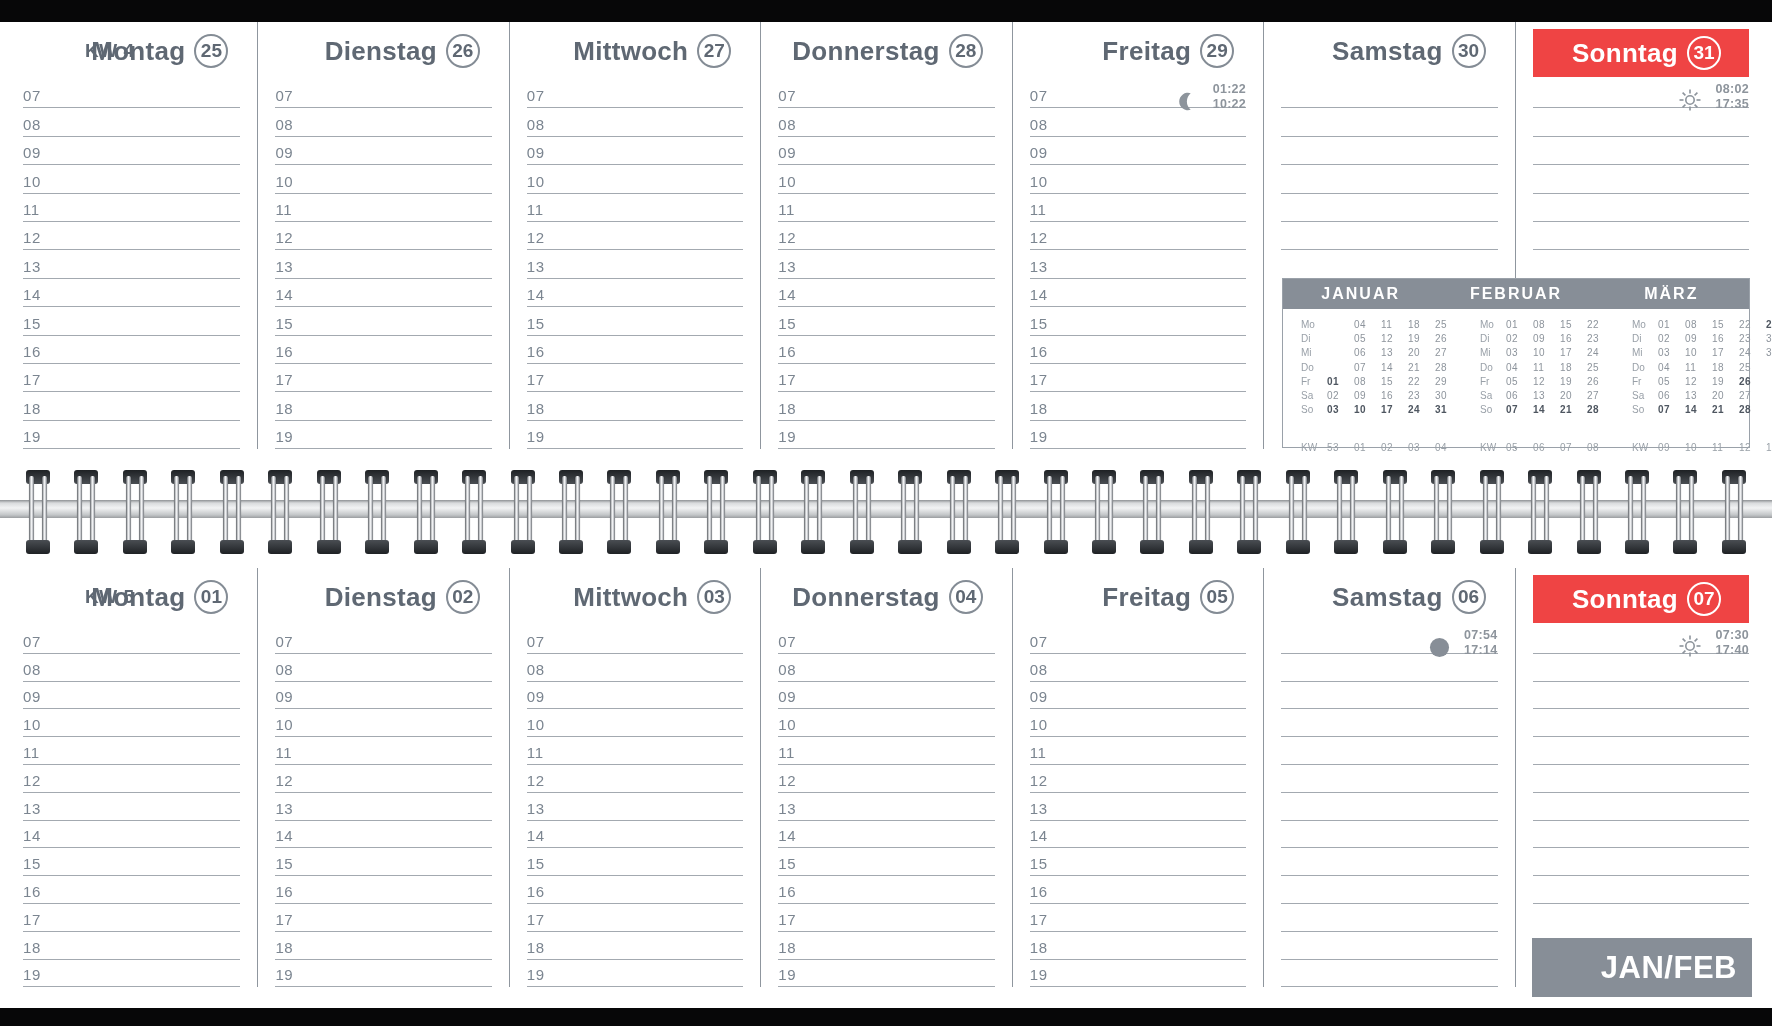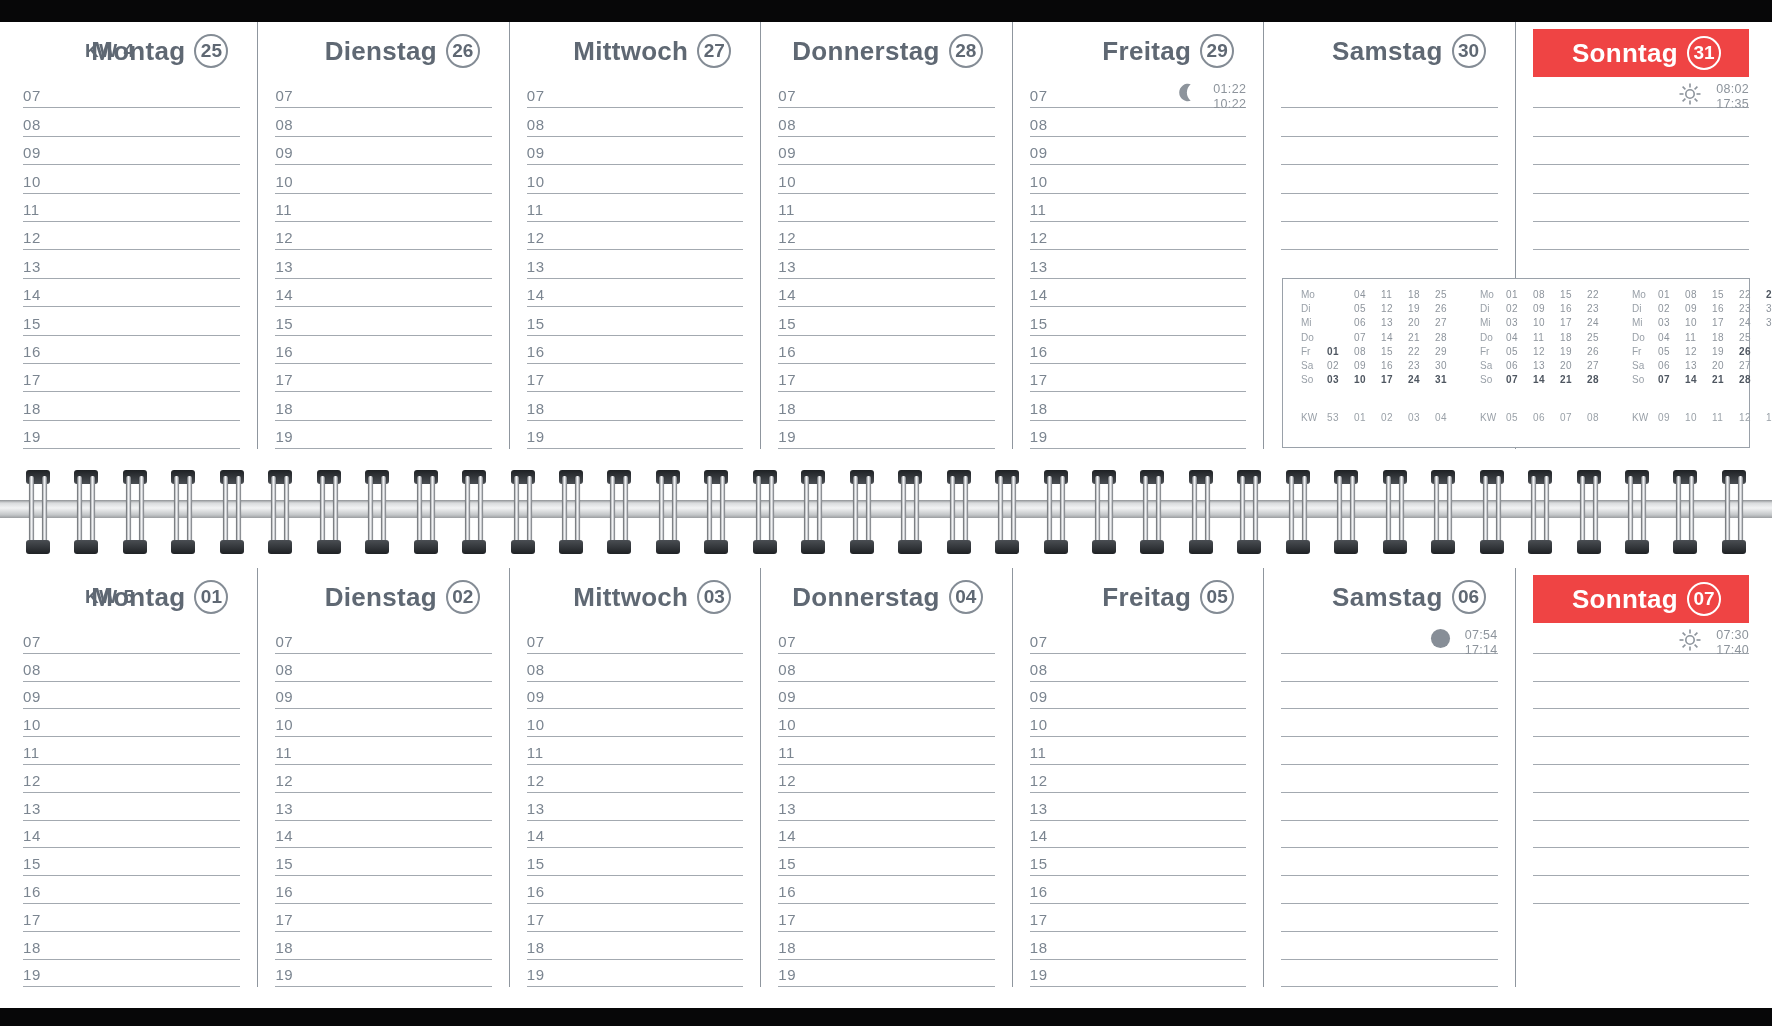--- a/index.html
+++ b/index.html
@@ -45,21 +45,21 @@
 
   .rows {}
   .row { position:relative; height:var(--rh); border-bottom:1px solid #a3a9b0; }
   .hour-label {
     position:absolute; left:0; bottom:4px; font-size:15px; font-weight:500;
     color:#7b8590; letter-spacing:.6px; line-height:1;
   }
 
   .annotation {
     position:absolute; top:60px; right:17px; z-index:2;
-    display:flex; align-items:flex-start; gap:14px;
+    display:flex; align-items:flex-end; gap:14px;font-weight:bold;
   }
   .ann-times {
     display:flex; flex-direction:column; font-size:12.5px; line-height:1.18;
     color:#8d949c; letter-spacing:.3px;
   }
   .ico { display:flex; align-items:center; }
 
   
   .mini-cal {
     position:absolute; left:1282px; top:278px; width:468px; height:170px;
@@ -410,20 +410,25 @@
           <div class="row"></div>
           <div class="row"></div>
           <div class="row"></div>
           <div class="row"></div>
           <div class="row"></div>
         </div>
       </div>
     </div>
 
   <div class="mini-cal">
+    <div class="mc-head" id="mc-head">
+        <span class="mc-title">JANUAR</span>
+        <span class="mc-title">FEBRUAR</span>
+        <span class="mc-title">MÄRZ</span>
+      </div>
     <div class="mc-body" id="mc-body">
         <div class="mc-month">
           <div class="mc-row">
             <span class="mc-dow">Mo</span>
             <span class="mc-cell"></span>
             <span class="mc-cell">04</span>
             <span class="mc-cell">11</span>
             <span class="mc-cell">18</span>
             <span class="mc-cell">25</span>
           </div>
@@ -1200,15 +1205,16 @@
           <div class="row"></div>
           <div class="row"></div>
           <div class="row"></div>
           <div class="row"></div>
           <div class="row"></div>
           <div class="row"></div>
         </div>
       </div>
     </div>
 
+  <div class="month-tab">JAN/FEB</div>
 
   <div class="edge-strip bottom"></div>
 </div>
 
 </body></html>

